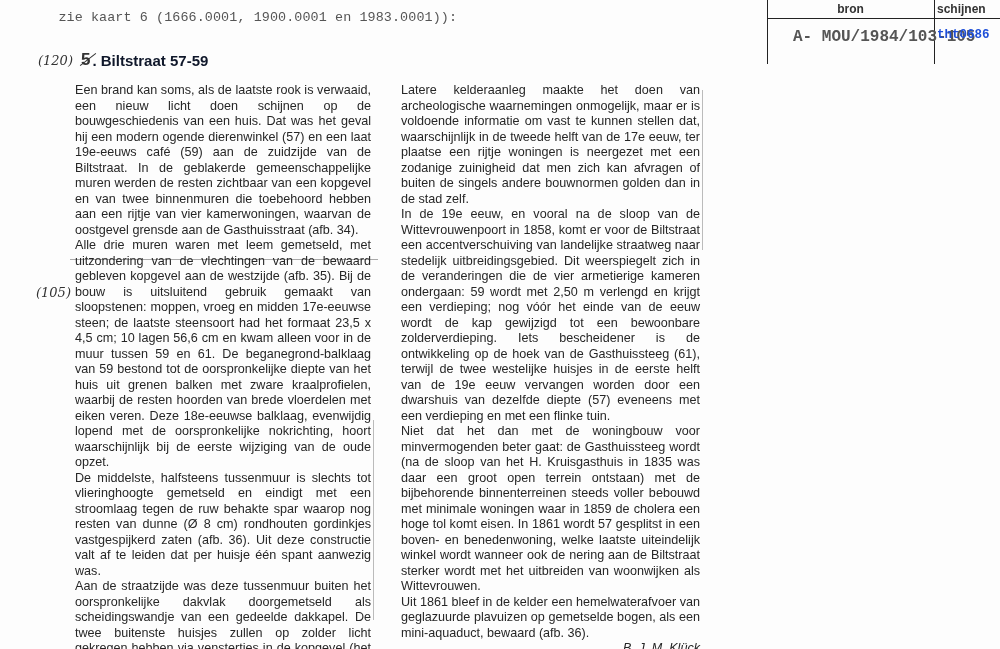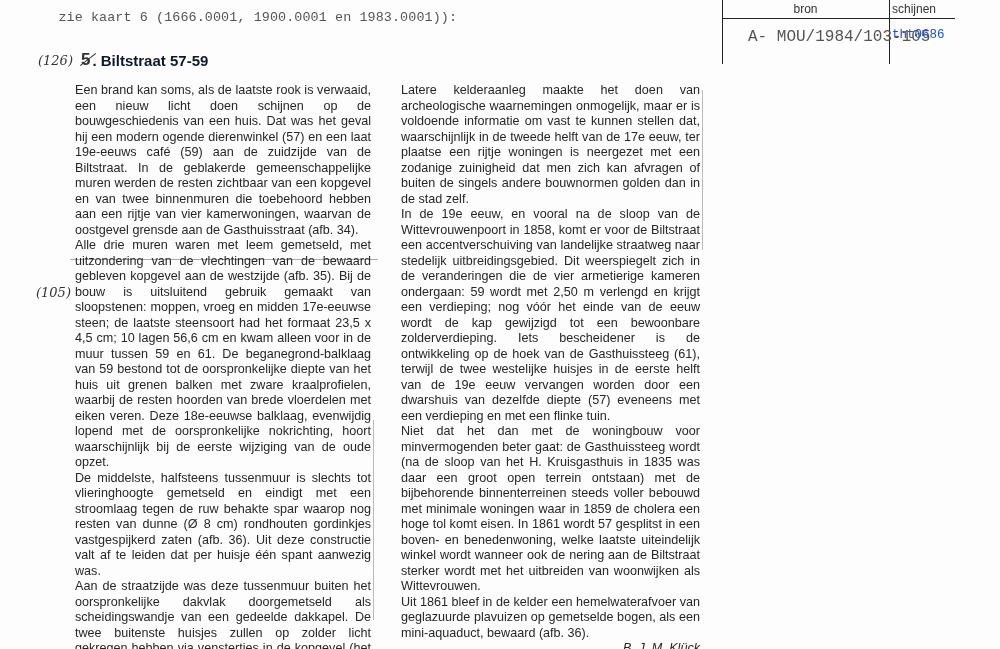--- a/index.html
+++ b/index.html
@@ -7,21 +7,21 @@
     width:1000px; height:649px; background:#fdfdfd; position:relative; overflow:hidden;
     color:#2a2a2a;
   }
   .mono { font-family:"Liberation Mono","DejaVu Sans Mono",monospace; }
   .sans { font-family:"Liberation Sans","DejaVu Sans",sans-serif; }
 
   
   #idx { position:absolute; left:34px; top:10px; font-size:13.4px; line-height:15px; color:#555; letter-spacing:0.1px; white-space:pre; }
 
   
-  #table { position:absolute; left:722px; top:0; width:233px; height:64px; }
+  #table { position:absolute; left:767px; top:0; width:233px; height:64px;font-weight:bold; }
   #table .hline { position:absolute; left:0; right:0; top:18px; border-top:1.5px solid #222; }
   #table .vline1 { position:absolute; left:0; top:0; height:64px; border-left:1.5px solid #222; }
   #table .vline2 { position:absolute; left:167px; top:0; height:64px; border-left:1.5px solid #222; }
   #table .h-bron { position:absolute; left:0; width:167px; top:2px; text-align:center; font-size:12px; color:#333; }
   #table .h-verw { position:absolute; left:170px; width:63px; top:2px; text-align:left; font-size:12px; color:#333; }
   #table .c-bron { position:absolute; left:26px; top:28px; font-size:16px; color:#555; }
   #table .c-verw { position:absolute; left:170px; top:28px; font-size:12.5px; color:#1d4ed8; }
 
   
   #heading { position:absolute; left:38px; top:49px; height:22px; display:flex; align-items:center; }
@@ -49,21 +49,21 @@
   <div class="vline1"></div>
   <div class="vline2"></div>
   <div class="hline"></div>
   <div class="h-bron sans">bron</div>
   <div class="h-verw sans">schijnen</div>
   <div class="c-bron mono">A- MOU/1984/103-105</div>
   <div class="c-verw mono">tht0686</div>
 </div>
 
 <div id="heading">
-  <span class="hand">(126)</span>
+  <span class="hand">(120)</span>
   <span id="struck" class="sans"><span>5</span><span class="slash"></span></span>
   <span id="title" class="sans">. Biltstraat 57-59</span>
 </div>
 
 <div id="mark105" class="hand">(105)</div>
 <div id="bracket"></div>
 
 <div id="colL" class="col sans">
   <p>Een brand kan soms, als de laatste rook is verwaaid, een nieuw licht doen schijnen op de bouwgeschiedenis van een huis. Dat was het geval hij een modern ogende dierenwinkel (57) en een laat 19e-eeuws café (59) aan de zuidzijde van de Biltstraat. In de geblakerde gemeenschappelijke muren werden de resten zichtbaar van een kopgevel en van twee binnenmuren die toebehoord hebben aan een rijtje van vier kamerwoningen, waarvan de oostgevel grensde aan de Gasthuisstraat (afb. 34).</p>
   <p>Alle drie muren waren met leem gemetseld, met uitzondering van de vlechtingen van de bewaard gebleven kopgevel aan de westzijde (afb. 35). Bij de bouw is uitsluitend gebruik gemaakt van sloopstenen: moppen, vroeg en midden 17e-eeuwse steen; de laatste steensoort had het formaat 23,5 x 4,5 cm; 10 lagen 56,6 cm en kwam alleen voor in de muur tussen 59 en 61. De beganegrond-balklaag van 59 bestond tot de oorspronkelijke diepte van het huis uit grenen balken met zware kraalprofielen, waarbij de resten hoorden van brede vloerdelen met eiken veren. Deze 18e-eeuwse balklaag, evenwijdig lopend met de oorspronkelijke nokrichting, hoort waarschijnlijk bij de eerste wijziging van de oude opzet.</p>

